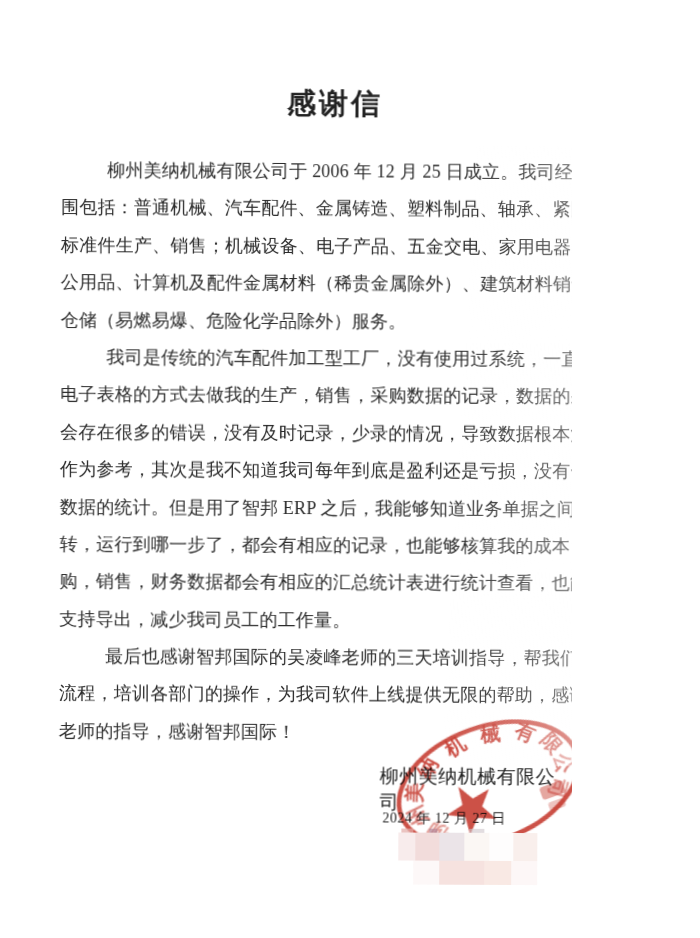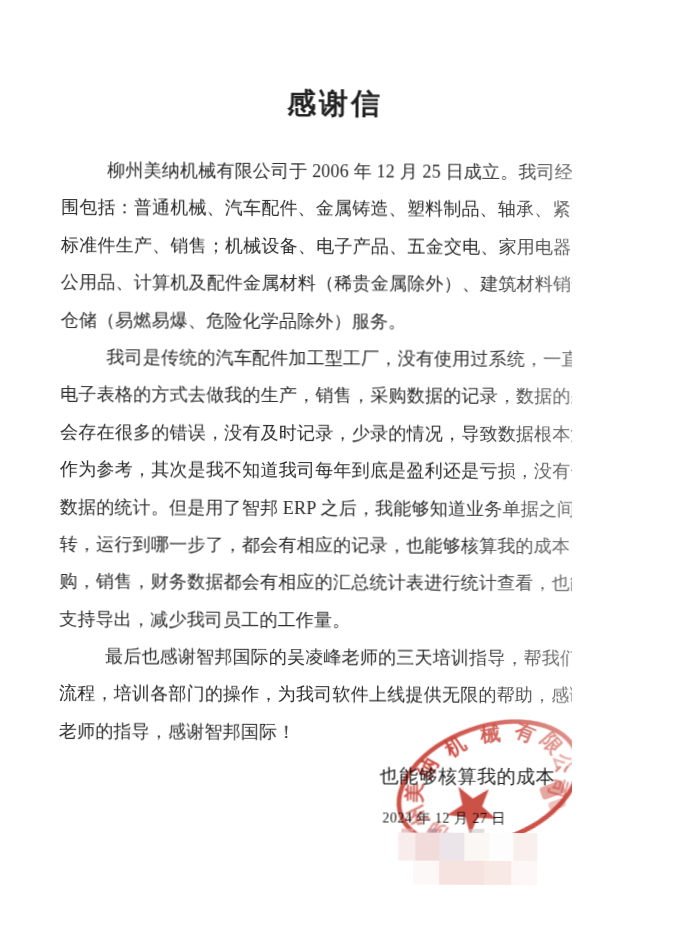--- a/index.html
+++ b/index.html
@@ -110,21 +110,21 @@
       <div class="line">作为参考，其次是我不知道我司每年到底是盈利还是亏损，没有一个</div>
       <div class="line">数据的统计。但是用了智邦 ERP 之后，我能够知道业务单据之间的流</div>
       <div class="line">转，运行到哪一步了，都会有相应的记录，也能够核算我的成本，采</div>
       <div class="line">购，销售，财务数据都会有相应的汇总统计表进行统计查看，也能够</div>
       <div class="line end">支持导出，减少我司员工的工作量。</div>
       <div class="line indent">最后也感谢智邦国际的吴凌峰老师的三天培训指导，帮我们梳理</div>
       <div class="line">流程，培训各部门的操作，为我司软件上线提供无限的帮助，感谢吴</div>
       <div class="line end">老师的指导，感谢智邦国际！</div>
     </div>
 
-    <div class="signature">也能够核算我的成本</div>
+    <div class="signature">柳州美纳机械有限公司</div>
     <div class="sigdate">2024 年 12 月 27 日</div>
 
     <svg class="seal" viewBox="0 0 205 135" xmlns="http://www.w3.org/2000/svg" aria-hidden="true">
       <defs>
         <filter id="sblur" x="-20%" y="-20%" width="140%" height="140%">
           <feGaussianBlur stdDeviation="0.55"></feGaussianBlur>
         </filter>
       </defs>
       <g filter="url(#sblur)" transform="rotate(-20 100 65)" fill="var(--seal-color)">
         <ellipse cx="100" cy="65" rx="93" ry="57" fill="none" stroke="var(--seal-color)" stroke-width="4.6" opacity="0.88"></ellipse>

